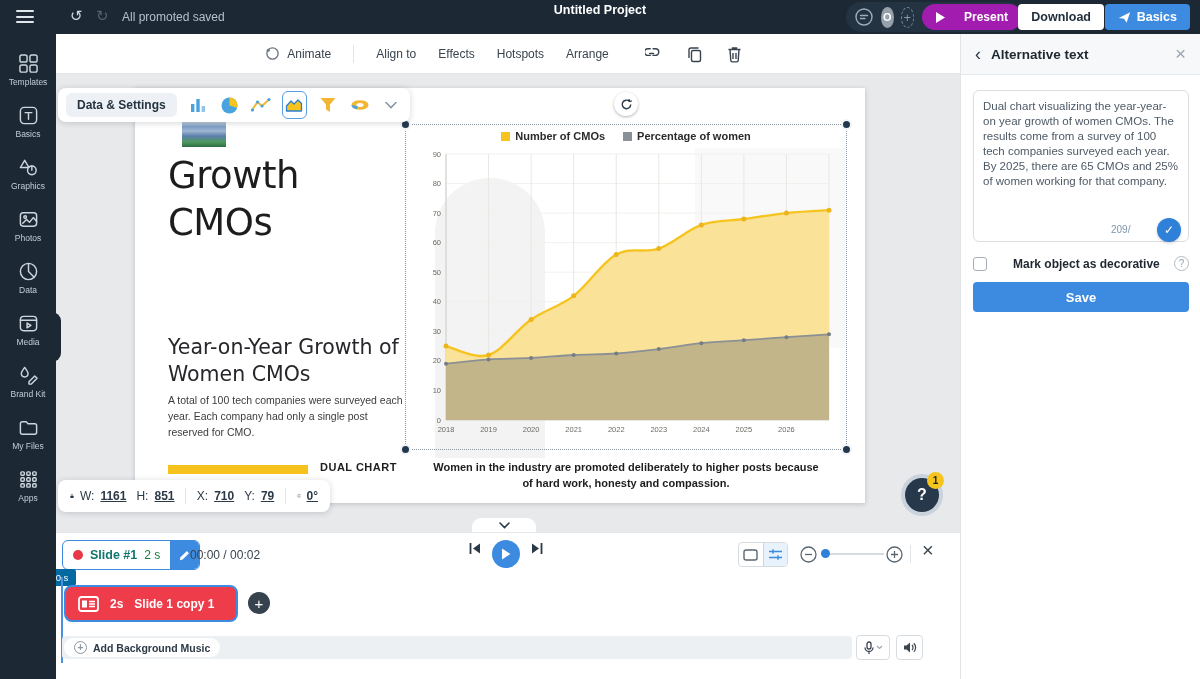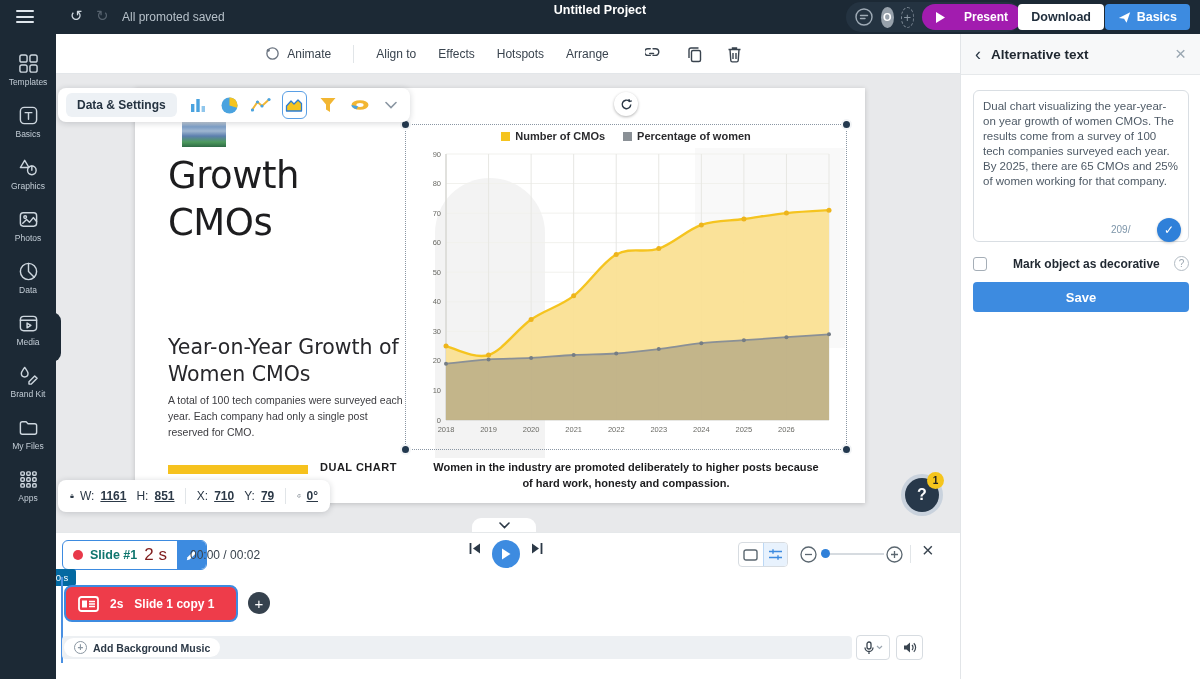--- a/index.html
+++ b/index.html
@@ -66,21 +66,21 @@
 
 #help-btn{position:absolute;left:857px;top:404px;width:34px;height:34px;border-radius:50%;background:#27384a;color:#fff;font-size:16px;font-weight:bold;display:flex;align-items:center;justify-content:center;box-shadow:0 0 0 4px rgba(130,160,190,.3);cursor:pointer;z-index:16}
 #help-badge{position:absolute;left:879px;top:398px;width:17px;height:17px;border-radius:50%;background:#f5c51d;color:#222;font-size:10px;font-weight:bold;display:flex;align-items:center;justify-content:center;z-index:17}
 #collapse-tab{position:absolute;left:424px;top:444px;width:64px;height:14px;background:#fff;border-radius:9px 9px 0 0;display:flex;align-items:center;justify-content:center;cursor:pointer;z-index:16}
 
 #timeline{position:absolute;left:48px;top:532px;width:912px;height:147px;background:#fff;border-top:1px solid #e5e8ea;z-index:20}
 #slide-chip{position:absolute;left:14px;top:7px;height:30px;border:1.5px solid #3d8be0;border-radius:6px;background:#fff;display:flex;align-items:stretch;overflow:hidden;cursor:pointer}
 #slide-chip .l{display:flex;align-items:center;gap:7px;padding:0 10px}
 #rec-dot{width:10px;height:10px;border-radius:50%;background:#e8394a}
 #chip-name{font-size:12.5px;font-weight:bold;color:#0f766e}
-#chip-dur{font-size:17px;color:#7f1d1d}
+#chip-dur{font-size:12px;color:#15803d}
 #chip-edit{width:29px;background:#3d8be0;display:flex;align-items:center;justify-content:center;cursor:pointer}
 #tl-time{position:absolute;left:142px;top:15px;font-size:12px;color:#39434e}
 .transport{position:absolute;top:8px;cursor:pointer;color:#2c3947}
 #play-btn{position:absolute;left:444px;top:7px;width:28px;height:28px;border-radius:50%;background:#3d8be0;display:flex;align-items:center;justify-content:center;cursor:pointer}
 #view-seg{position:absolute;left:690px;top:9px;width:50px;height:25px;border:1px solid #d7dce1;border-radius:4px;display:flex;overflow:hidden}
 #view-seg .seg{flex:1;display:flex;align-items:center;justify-content:center;cursor:pointer}
 #seg-timeline{background:#e8f2fd;border-left:1px solid #bcd8f5}
 .zoomcirc{position:absolute;top:13px;cursor:pointer}
 #zoom-track{position:absolute;left:776px;top:20px;width:60px;height:2px;background:#d6dbe0}
 #zoom-dot{position:absolute;left:773px;top:16px;width:9px;height:9px;border-radius:50%;background:#2f80d9;cursor:grab}

